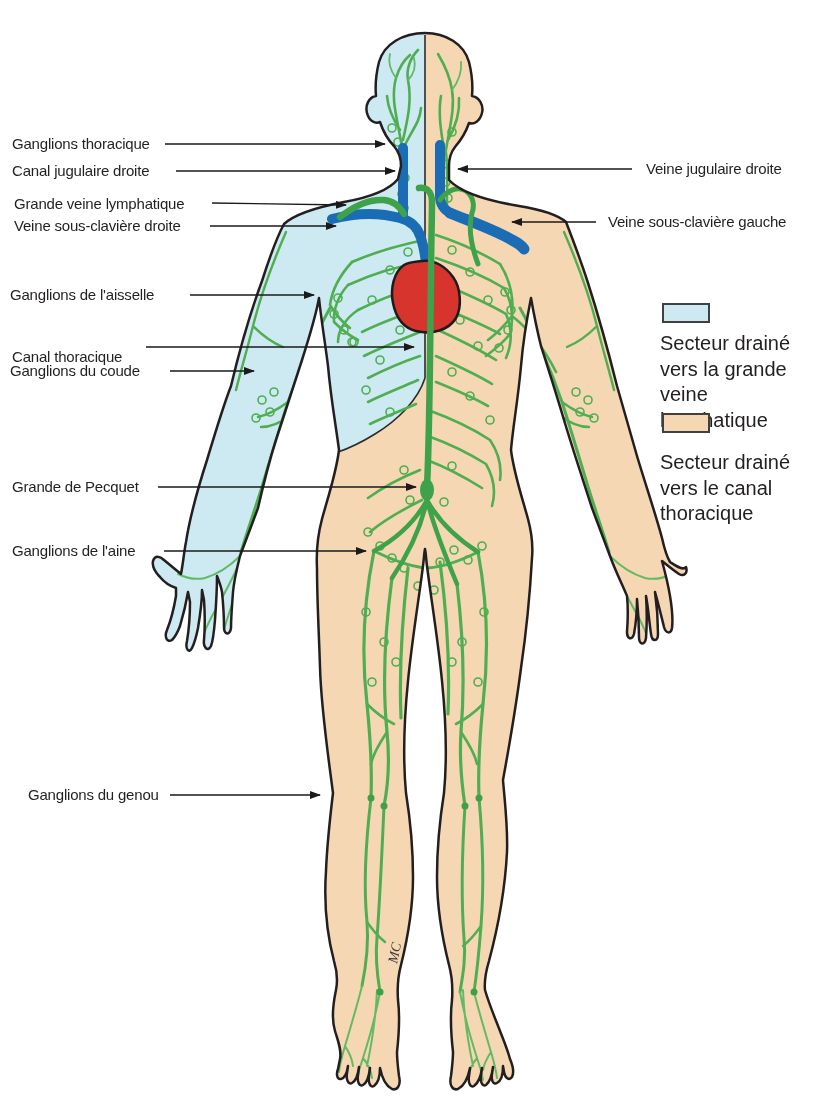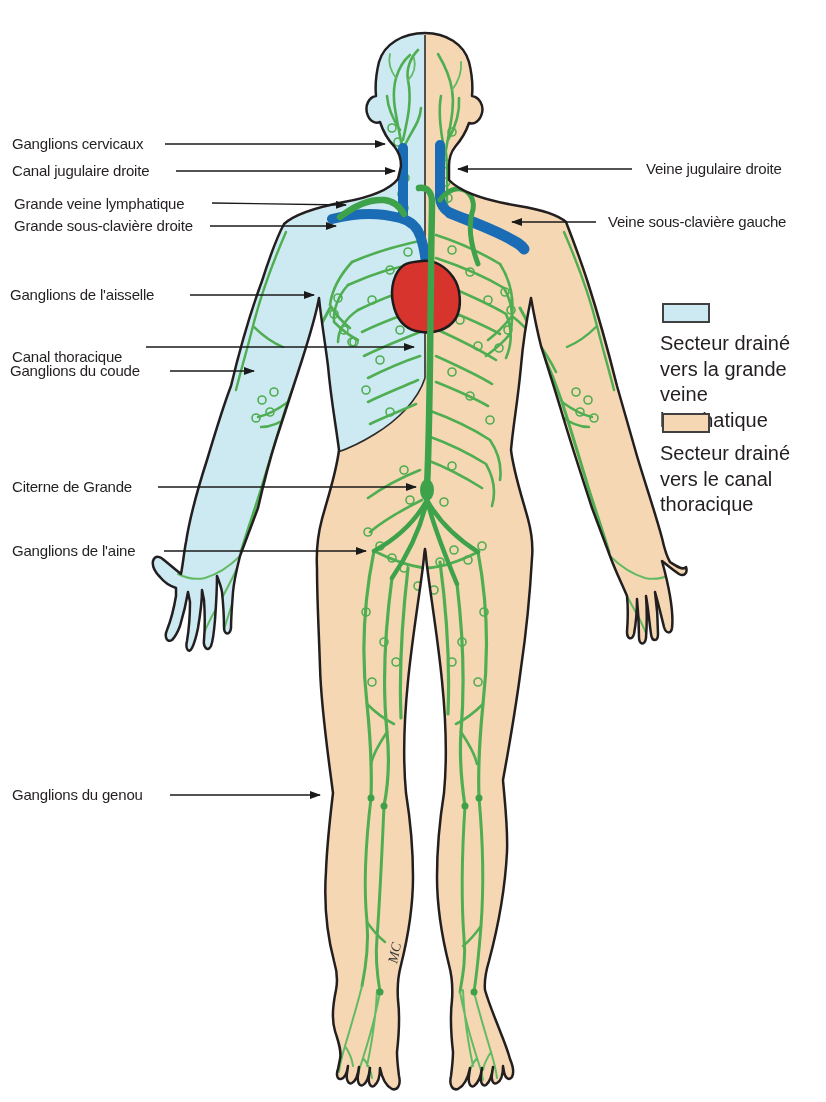--- a/index.html
+++ b/index.html
@@ -321,33 +321,33 @@
     <path class="arrow" marker-end="url(#ah)" d="M 146,347 L 414,347"></path>
     <path class="arrow" marker-end="url(#ah)" d="M 170,371 L 254,371"></path>
     <path class="arrow" marker-end="url(#ah)" d="M 158,487 L 416,487"></path>
     <path class="arrow" marker-end="url(#ah)" d="M 164,551 L 366,551"></path>
     <path class="arrow" marker-end="url(#ah)" d="M 170,795 L 320,795"></path>
     <path class="arrow" marker-end="url(#ah)" d="M 632,169 L 458,169"></path>
     <path class="arrow" marker-end="url(#ah)" d="M 596,222 L 512,222"></path>
   </g>
 </svg>
 
-<div class="lbl" style="left:12px;top:136px">Ganglions cervicaux</div>
+<div class="lbl" style="left:12px;top:136px">Ganglions thoracique</div>
 <div class="lbl" style="left:12px;top:163px">Canal jugulaire droite</div>
 <div class="lbl" style="left:14px;top:196px">Grande veine lymphatique</div>
-<div class="lbl" style="left:14px;top:218px">Grande sous-clavière droite</div>
+<div class="lbl" style="left:14px;top:218px">Veine sous-clavière droite</div>
 <div class="lbl" style="left:10px;top:287px">Ganglions de l'aisselle</div>
 <div class="lbl" style="left:12px;top:349px">Canal thoracique</div>
 <div class="lbl" style="left:10px;top:363px">Ganglions du coude</div>
-<div class="lbl" style="left:12px;top:479px">Citerne de Grande</div>
+<div class="lbl" style="left:12px;top:479px">Grande de Pecquet</div>
 <div class="lbl" style="left:12px;top:543px">Ganglions de l'aine</div>
-<div class="lbl" style="left:12px;top:787px">Ganglions du genou</div>
+<div class="lbl" style="left:28px;top:787px">Ganglions du genou</div>
 <div class="lbl" style="left:646px;top:161px">Veine jugulaire droite</div>
 <div class="lbl" style="left:608px;top:214px">Veine sous-clavière gauche</div>
 
 <div>
   <div class="legend-swatch" style="left: 662px; top: 303px; background: rgb(205, 233, 241);"></div>
   <div class="legend-text" style="left:660px;top:331px">Secteur drainé vers la grande veine lymphatique</div>
   <div class="legend-swatch" style="left: 662px; top: 413px; background: rgb(246, 215, 179);"></div>
-  <div class="legend-text" style="left:660px;top:441px">Secteur drainé vers le canal thoracique</div>
+  <div class="legend-text" style="left:660px;top:450px">Secteur drainé vers le canal thoracique</div>
 </div>
 
 </div>
 
 </body></html>

